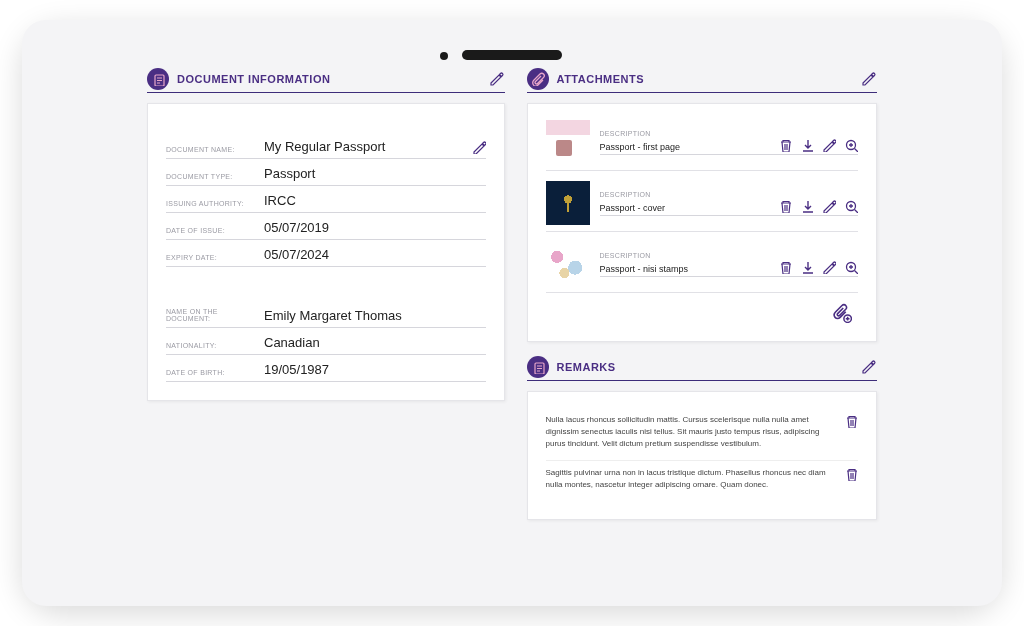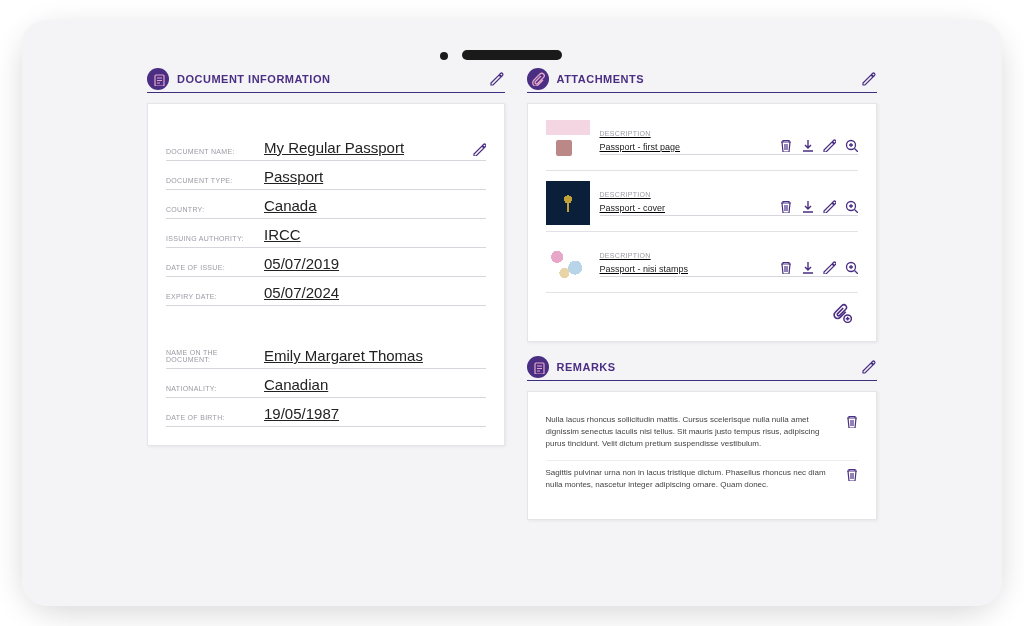--- a/index.html
+++ b/index.html
@@ -102,40 +102,38 @@
   .field-label {
     font-size: 7px;
     color: #9a9aa3;
     letter-spacing: 0.3px;
     width: 90px;
     flex-shrink: 0;
     text-transform: uppercase;
     padding-bottom: 1px;
   }
   .field-value {
-    font-size: 15px;
+    font-size: 13px;
     color: #222;
     flex: 1;
-    text-decoration: underline;
   }
   .field-edit {
     color: #4a2e83;
     cursor: pointer;
     display: flex;
   }
   .field-gap { height: 34px; }
 
   
   .attach-row {
     display: flex;
     align-items: center;
     gap: 10px;
     border-bottom: 1px solid #e1e1e6;
     padding: 10px 0 6px 0;
-    text-decoration: underline;
   }
   .attach-row:first-child { padding-top: 0; }
   .thumb {
     width: 44px; height: 44px;
     background: #e8e8ee;
     flex-shrink: 0;
     position: relative;
     overflow: hidden;
   }
   .thumb.page {
@@ -287,24 +285,20 @@
               <svg width="14" height="14">
                 <use href="#i-pencil"></use>
               </svg>
             </div>
         </div>
         <div class="field-row">
           <div class="field-label">DOCUMENT TYPE:</div>
           <div class="field-value">Passport</div>
         </div>
         <div class="field-row">
-          <div class="field-label">COUNTRY:</div>
-          <div class="field-value">Canada</div>
-        </div>
-        <div class="field-row">
           <div class="field-label">ISSUING AUTHORITY:</div>
           <div class="field-value">IRCC</div>
         </div>
         <div class="field-row">
           <div class="field-label">DATE OF ISSUE:</div>
           <div class="field-value">05/07/2019</div>
         </div>
         <div class="field-row">
           <div class="field-label">EXPIRY DATE:</div>
           <div class="field-value">05/07/2024</div>

